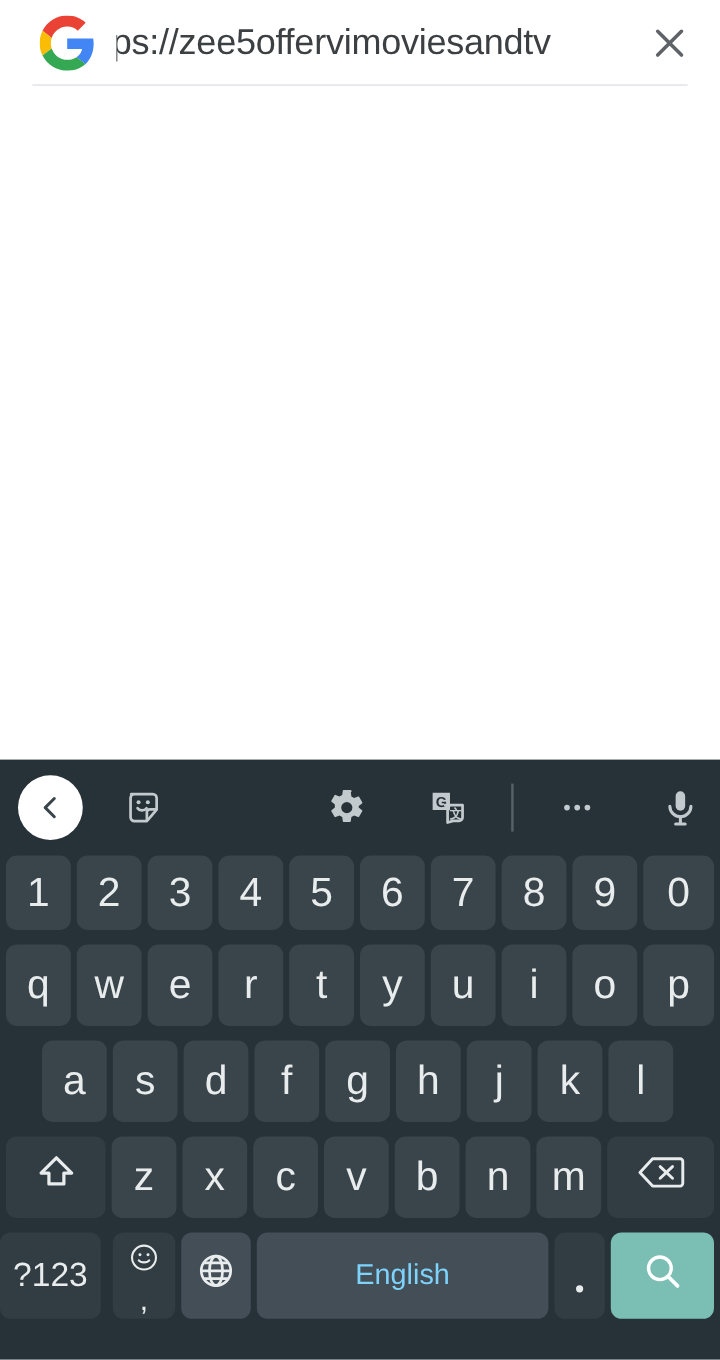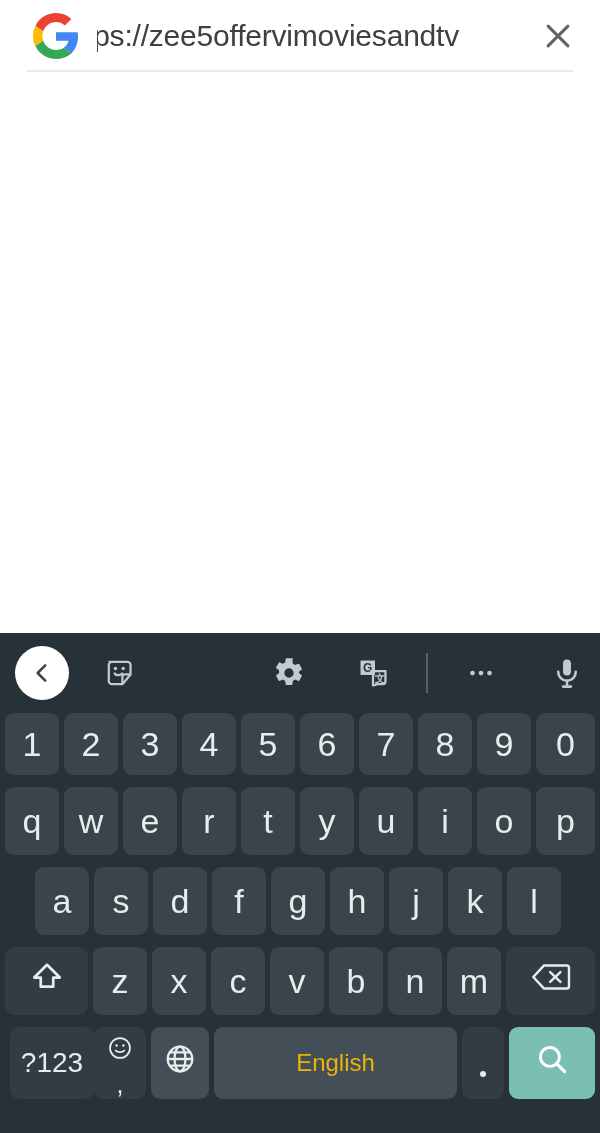--- a/index.html
+++ b/index.html
@@ -167,21 +167,21 @@
   }
   .key .dot {
     width: 6px; height: 6px;
     border-radius: 50%;
     background: #e8eced;
     position: relative;
     top: 11px;
   }
   .key .spacelabel {
     font-size: 24px;
-    color: #eab308;
+    color: #7dd3fc;
   }
 </style>
 </head>
 <body>
 
 <div id="searchbar">
 
   <div id="google-logo">
     <svg viewBox="0 0 48 48" width="46" height="46" aria-hidden="true">
       <path fill="#EA4335" d="M24 9.5c3.54 0 6.71 1.22 9.21 3.6l6.85-6.85C35.9 2.38 30.47 0 24 0 14.62 0 6.51 5.38 2.56 13.22l7.98 6.19C12.43 13.72 17.74 9.5 24 9.5z"></path>
@@ -392,21 +392,21 @@
       <span>
         <svg width="40" height="30" viewBox="0 0 28 20" aria-hidden="true">
           <path d="M9 2 h16 a1.6 1.6 0 0 1 1.6 1.6 v12.8 A1.6 1.6 0 0 1 25 18 H9 L1.6 10z" fill="none" stroke="#e8eced" stroke-width="1.7" stroke-linejoin="round"></path>
           <path d="M13.4 6.6 L20.6 13.4 M20.6 6.6 L13.4 13.4" stroke="#e8eced" stroke-width="1.7" stroke-linecap="round"></path>
         </svg>
       </span>
     </div>
   </div>
 
   <div class="kb-row" id="row-space" style="height:88px;">
-    <div class="key dark sym" style="left:10px; top:0; width:84px; height:72px; font-size:28px;justify-content:center;">
+    <div class="key dark sym" style="left:0; top:0; width:84px; height:72px; font-size:28px;justify-content:center;">
       <span class="glyph">?123</span>
     </div>
 
     <div class="key dark" style="left:94px; top:0; width:52px; height:72px;">
       <span class="sub-emoji">
         <svg width="26" height="26" viewBox="0 0 24 24" aria-hidden="true">
           <circle cx="12" cy="12" r="9.2" fill="none" stroke="#e8eced" stroke-width="1.6"></circle>
           <circle cx="8.9" cy="9.8" r="1.15" fill="#e8eced"></circle>
           <circle cx="15.1" cy="9.8" r="1.15" fill="#e8eced"></circle>
           <path d="M8 14.2c1.4 2 6.6 2 8 0" fill="none" stroke="#e8eced" stroke-width="1.6" stroke-linecap="round"></path>

